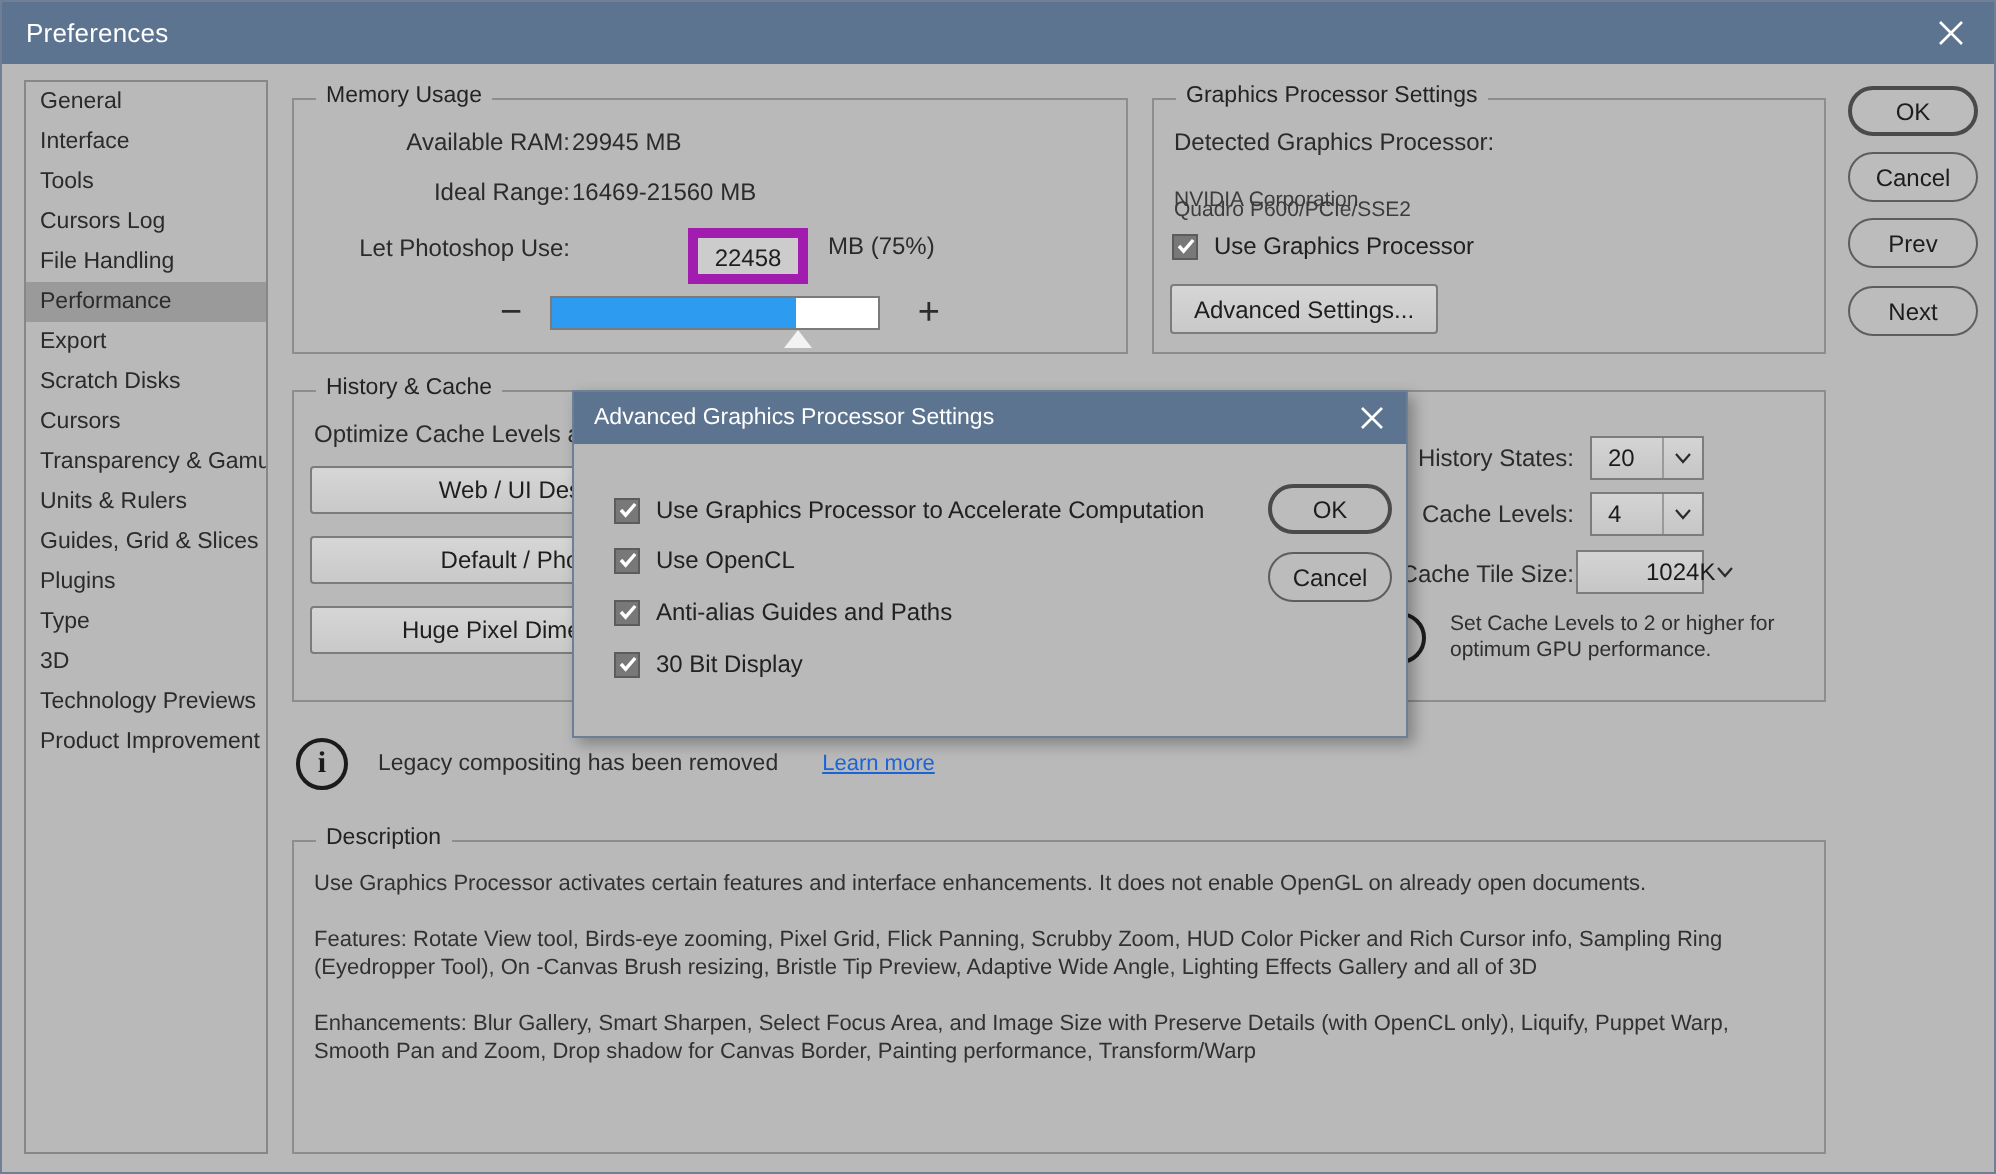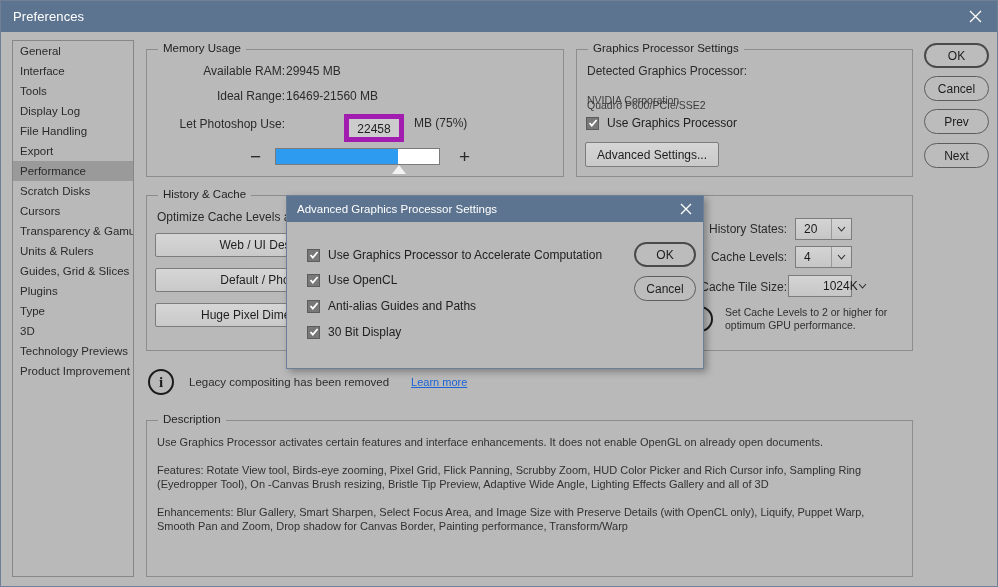--- a/index.html
+++ b/index.html
@@ -283,24 +283,24 @@
       <svg width="13" height="13" viewBox="0 0 13 13">
           <path d="M1 1 L12 12 M12 1 L1 12" stroke="#ffffff" stroke-width="1.3" fill="none"></path>
         </svg>
     </div>
   </div>
 
   <div class="sidebar" id="sidebar">
       <div class="side-item">General</div>
       <div class="side-item">Interface</div>
       <div class="side-item">Tools</div>
-      <div class="side-item">Display Log</div>
+      <div class="side-item">Cursors Log</div>
       <div class="side-item">File Handling</div>
+      <div class="side-item selected">Performance</div>
       <div class="side-item">Export</div>
-      <div class="side-item selected">Performance</div>
       <div class="side-item">Scratch Disks</div>
       <div class="side-item">Cursors</div>
       <div class="side-item">Transparency &amp; Gamut</div>
       <div class="side-item">Units &amp; Rulers</div>
       <div class="side-item">Guides, Grid &amp; Slices</div>
       <div class="side-item">Plugins</div>
       <div class="side-item">Type</div>
       <div class="side-item">3D</div>
       <div class="side-item">Technology Previews</div>
       <div class="side-item">Product Improvement</div>

